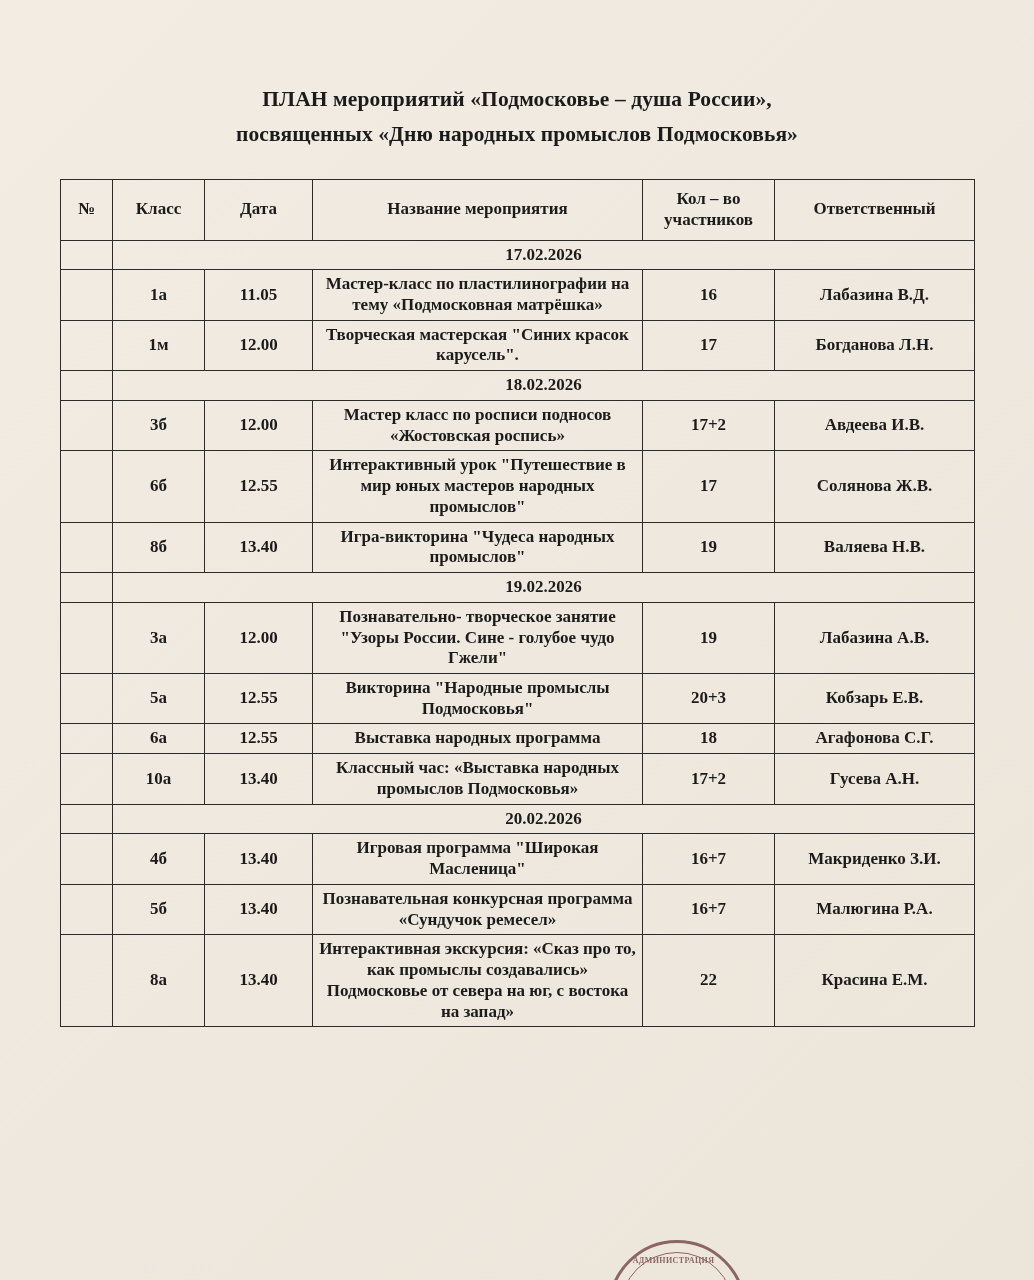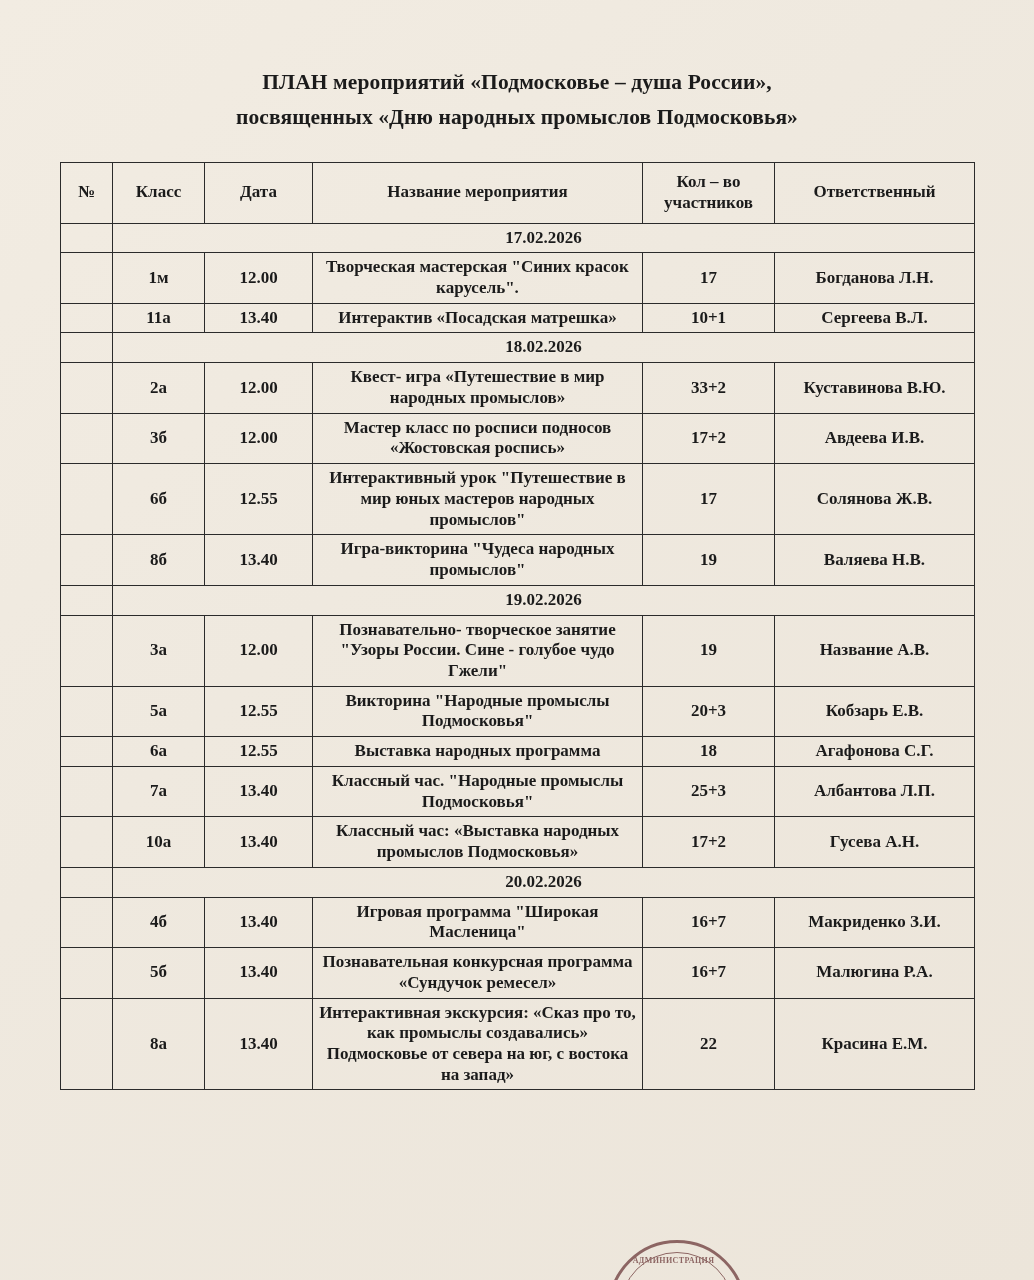--- a/index.html
+++ b/index.html
@@ -17,21 +17,21 @@
   }
   .page {
     width: 1034px;
     height: 1280px;
     position: relative;
     background: linear-gradient(135deg, #f2ece2 0%, #efe9df 40%, #ece5da 100%);
     box-sizing: border-box;
     padding: 0 60px;
   }
   .title-block {
-    padding-top: 68px;
+    padding-top: 85px;
     text-align: center;
   }
   .title-line {
     font-size: 21.5px;
     font-weight: bold;
     letter-spacing: 0.1px;
     line-height: 1.35;
   }
   .title-line.second {
     margin-top: 6px;
@@ -135,45 +135,37 @@
         <th>Ответственный</th>
       </tr>
     </thead>
     <tbody id="table-body">
         <tr>
           <td class="cell-empty"></td>
           <td class="day-row" colspan="5">17.02.2026</td>
         </tr>
         <tr>
           <td></td>
+          <td>1а</td>
+          <td>11.05</td>
+          <td>Мастер-класс по пластилинографии на тему «Подмосковная матрёшка»</td>
+          <td>16</td>
+          <td>Лабазина В.Д.</td>
+        </tr>
+        <tr>
+          <td></td>
           <td>1м</td>
           <td>12.00</td>
           <td>Творческая мастерская "Синих красок карусель".</td>
           <td>17</td>
           <td>Богданова Л.Н.</td>
         </tr>
         <tr>
-          <td></td>
-          <td>11а</td>
-          <td>13.40</td>
-          <td>Интерактив «Посадская матрешка»</td>
-          <td>10+1</td>
-          <td>Сергеева В.Л.</td>
-        </tr>
-        <tr>
           <td class="cell-empty"></td>
           <td class="day-row" colspan="5">18.02.2026</td>
-        </tr>
-        <tr>
-          <td></td>
-          <td>2а</td>
-          <td>12.00</td>
-          <td>Квест- игра «Путешествие в мир народных промыслов»</td>
-          <td>33+2</td>
-          <td>Куставинова В.Ю.</td>
         </tr>
         <tr>
           <td></td>
           <td>3б</td>
           <td>12.00</td>
           <td>Мастер класс по росписи подносов «Жостовская роспись»</td>
           <td>17+2</td>
           <td>Авдеева И.В.</td>
         </tr>
         <tr>
@@ -195,48 +187,40 @@
         <tr>
           <td class="cell-empty"></td>
           <td class="day-row" colspan="5">19.02.2026</td>
         </tr>
         <tr>
           <td></td>
           <td>3а</td>
           <td>12.00</td>
           <td>Познавательно- творческое занятие "Узоры России. Сине - голубое чудо Гжели"</td>
           <td>19</td>
-          <td>Название А.В.</td>
+          <td>Лабазина А.В.</td>
         </tr>
         <tr>
           <td></td>
           <td>5а</td>
           <td>12.55</td>
           <td>Викторина "Народные промыслы Подмосковья"</td>
           <td>20+3</td>
           <td>Кобзарь Е.В.</td>
         </tr>
         <tr>
           <td></td>
           <td>6а</td>
           <td>12.55</td>
           <td>Выставка народных программа</td>
           <td>18</td>
           <td>Агафонова С.Г.</td>
         </tr>
         <tr>
           <td></td>
-          <td>7а</td>
-          <td>13.40</td>
-          <td>Классный час. "Народные промыслы Подмосковья"</td>
-          <td>25+3</td>
-          <td>Албантова Л.П.</td>
-        </tr>
-        <tr>
-          <td></td>
           <td>10а</td>
           <td>13.40</td>
           <td>Классный час: «Выставка народных промыслов Подмосковья»</td>
           <td>17+2</td>
           <td>Гусева А.Н.</td>
         </tr>
         <tr>
           <td class="cell-empty"></td>
           <td class="day-row" colspan="5">20.02.2026</td>
         </tr>

